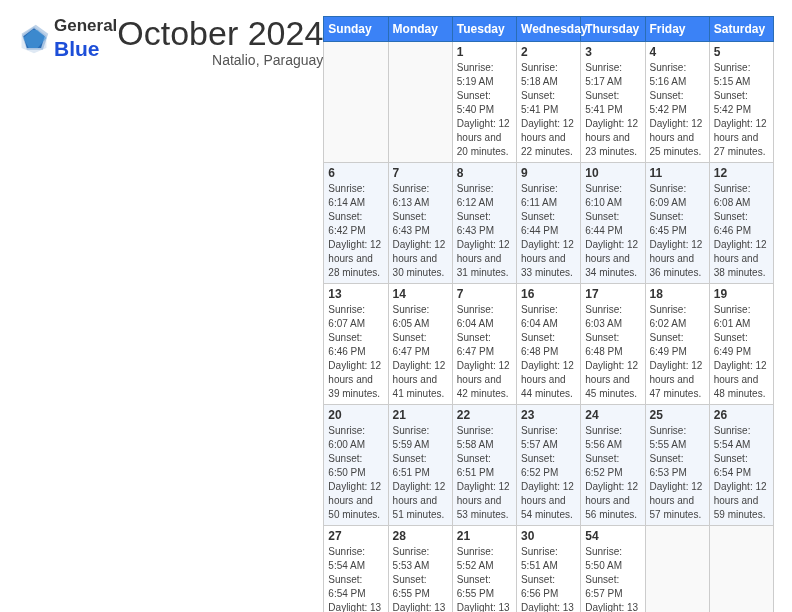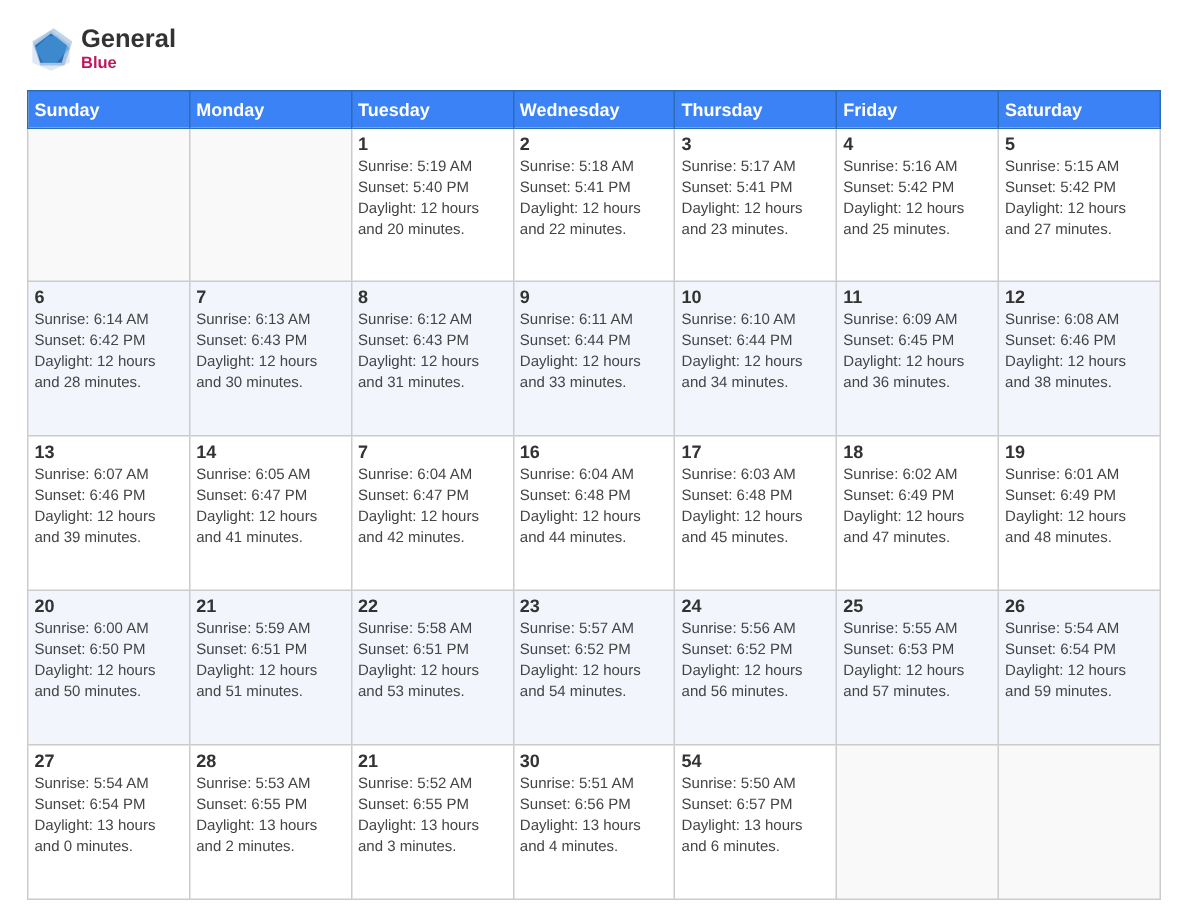--- a/index.html
+++ b/index.html
@@ -8,21 +8,20 @@
       background: #fff;
       width: 792px;
       height: 612px;
       overflow: hidden;
     }
     .page {
       width: 792px;
       height: 612px;
       padding: 16px 18px 12px 18px;
       display: flex;
-      flex-direction: column;
     }
     .header {
       display: flex;
       justify-content: space-between;
       align-items: flex-start;
       margin-bottom: 10px;
     }
     .logo {
       display: flex;
       align-items: center;
@@ -104,22 +103,26 @@
   <div class="header">
     <div class="logo">
       <svg class="logo-icon" viewBox="0 0 36 36">
         <polygon points="18,4 32,14 32,28 18,34 4,28 4,14" fill="#2a6db5" opacity="0.15"></polygon>
         <polygon points="20,2 34,12 28,30 10,30 4,12" fill="#2a6db5" opacity="0.3"></polygon>
         <polygon points="18,6 30,15 26,28 10,28 6,15" fill="#2a6db5"></polygon>
         <polygon points="22,8 32,17 22,28 12,28 6,17 16,8" fill="#4a9de0" opacity="0.6"></polygon>
       </svg>
       <div class="logo-text">
         <span style="font-size:17px;font-weight:bold;color:#333;line-height:1.2;">General</span>
-        <span style="font-size:11px;font-weight:bold;color:#be185d;line-height:1.2;">Blue</span>
+        <span style="font-size:21px;font-weight:bold;color:#1d4ed8;line-height:1.2;">Blue</span>
       </div>
+    </div>
+    <div class="title-area">
+      <div class="month-title">October 2024</div>
+      <div class="subtitle">Natalio, Paraguay</div>
     </div>
   </div>
 
   <table class="calendar">
     <thead>
       <tr>
       <th>Sunday</th>
           <th>Monday</th>
           <th>Tuesday</th>
           <th>Wednesday</th>

